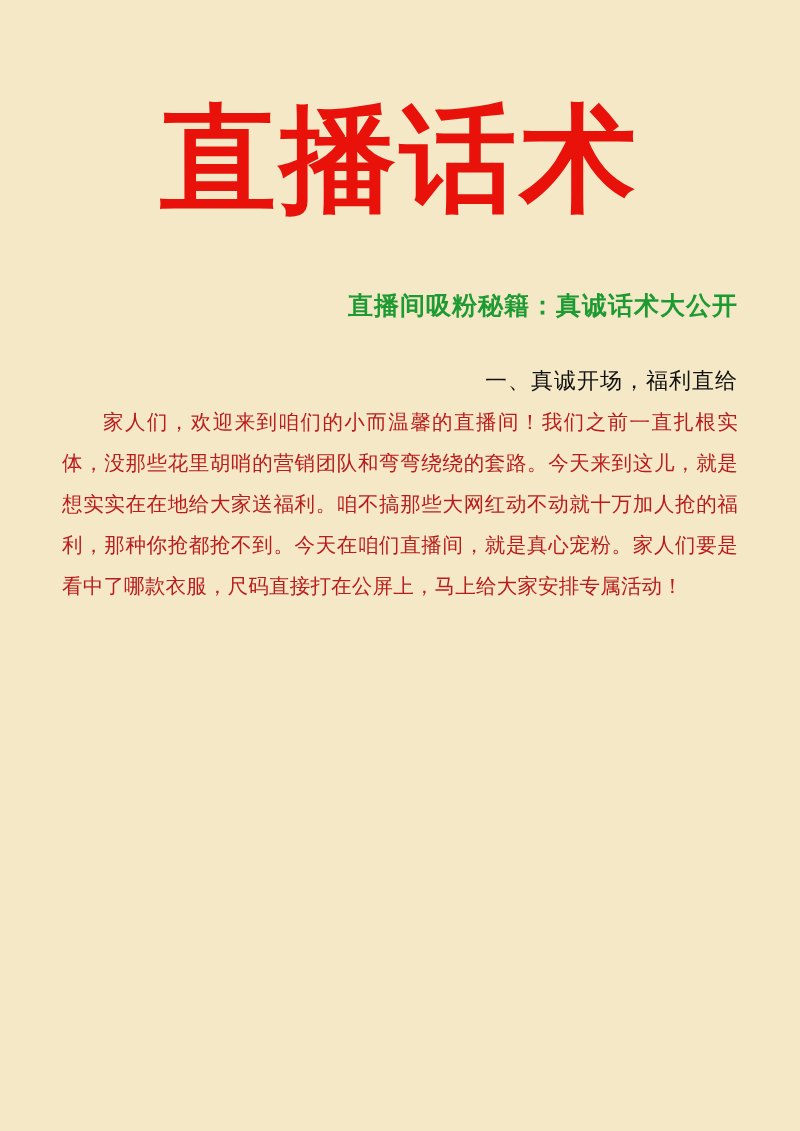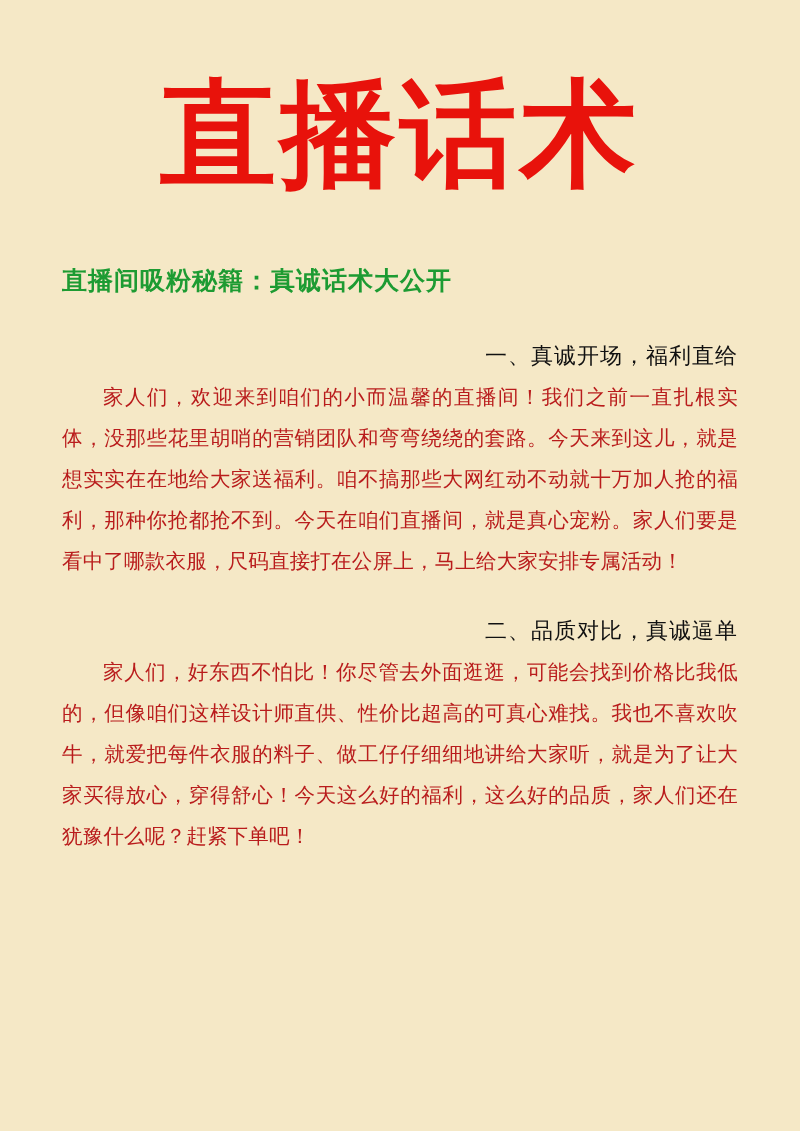--- a/index.html
+++ b/index.html
@@ -21,34 +21,34 @@
     background: #f5e8c6;
     padding: 0 62px;
   }
   .page-inner {
     position: relative;
     width: 100%;
     height: 100%;
   }
   .main-title {
     margin: 0;
-    padding-top: 71px;
+    padding-top: 96px;
     text-align: center;
     color: #e8120b;
     font-family: "DejaVu Sans", "Liberation Sans", sans-serif;
     font-weight: 700;
     font-size: 116px;
     line-height: 1.08;
     letter-spacing: 4px;
     white-space: nowrap;
   }
   .subtitle {
     margin: 0;
     padding-top: 68px;
-    text-align: left;
+    text-align: right;
     color: #1d9b32;
     font-family: "DejaVu Sans", "Liberation Sans", sans-serif;
     font-weight: 700;
     font-size: 25px;
     letter-spacing: 1px;
   }
   .section {
     margin-top: 34px;
   }
   .section-heading {
@@ -85,21 +85,17 @@
 
     <h1 class="main-title">直播话术</h1>
 
     <h2 class="subtitle">直播间吸粉秘籍：真诚话术大公开</h2>
 
     <div class="section">
       <h3 class="section-heading">一、真诚开场，福利直给</h3>
       <p class="section-body">家人们，欢迎来到咱们的小而温馨的直播间！我们之前一直扎根实体，没那些花里胡哨的营销团队和弯弯绕绕的套路。今天来到这儿，就是想实实在在地给大家送福利。咱不搞那些大网红动不动就十万加人抢的福利，那种你抢都抢不到。今天在咱们直播间，就是真心宠粉。家人们要是看中了哪款衣服，尺码直接打在公屏上，马上给大家安排专属活动！</p>
     </div>
 
-    <div class="section">
-      <h3 class="section-heading">二、品质对比，真诚逼单</h3>
-      <p class="section-body">家人们，好东西不怕比！你尽管去外面逛逛，可能会找到价格比我低的，但像咱们这样设计师直供、性价比超高的可真心难找。我也不喜欢吹牛，就爱把每件衣服的料子、做工仔仔细细地讲给大家听，就是为了让大家买得放心，穿得舒心！今天这么好的福利，这么好的品质，家人们还在犹豫什么呢？赶紧下单吧！</p>
-    </div>
 
     <div class="spacer-bottom"></div>
 
   </div>
 </div>
 
 </body></html>

